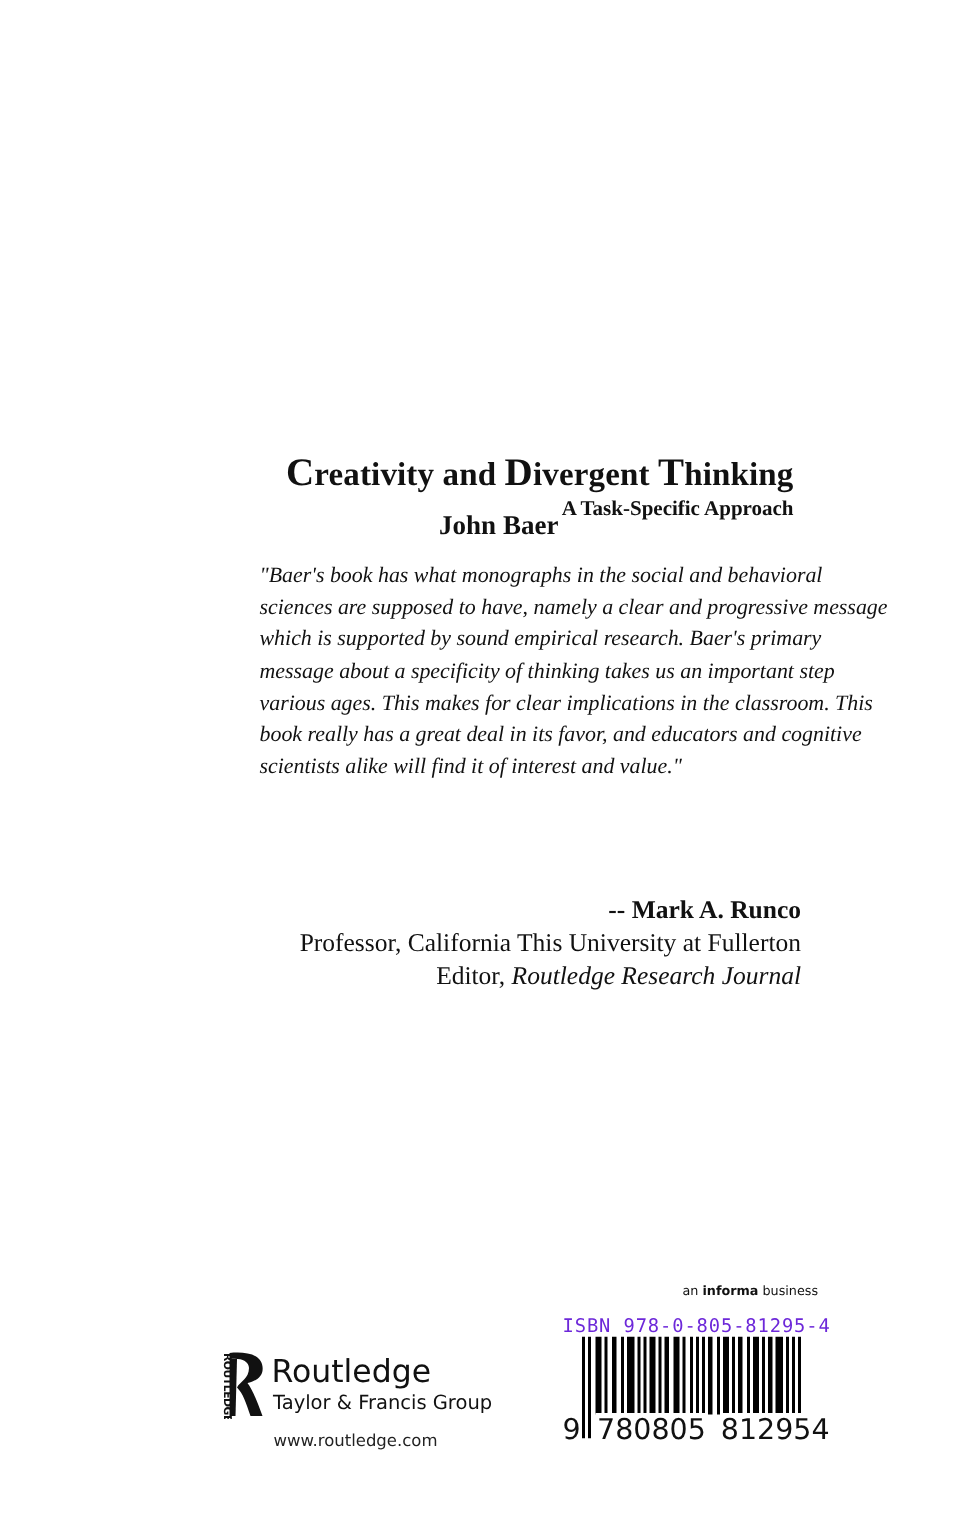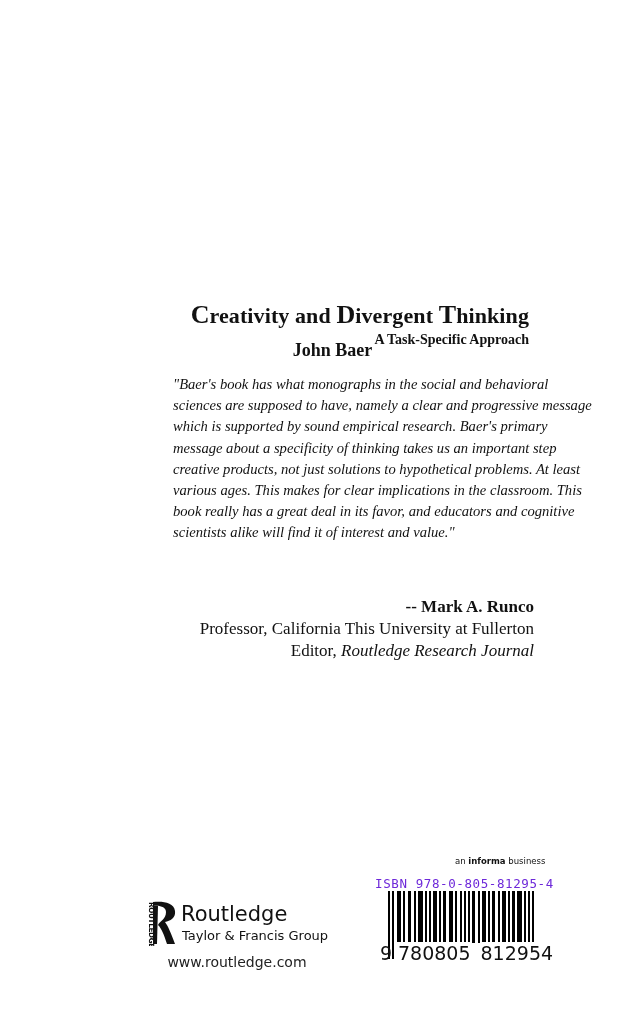--- a/index.html
+++ b/index.html
@@ -117,21 +117,21 @@
       color: #111;
       white-space: nowrap;
     }
     .logo-url {
       position: absolute;
       left: 17px;
       top: 54px;
       width: 160px;
       text-align: center;
       font-family: "DejaVu Sans", "Liberation Sans", sans-serif;
-      font-size: 14px;
+      font-size: 11px;
       color: #222;
       white-space: nowrap;
     }
     .informa {
       position: absolute;
       left: 455px;
       top: 856px;
       font-family: "DejaVu Sans", "Liberation Sans", sans-serif;
       font-size: 8.5px;
       color: #111;
@@ -158,21 +158,20 @@
     .barcode-digits {
       position: absolute;
       left: 375px;
       top: 942px;
       font-family: "DejaVu Sans", "Liberation Sans", sans-serif;
       font-size: 19px;
       line-height: 22px;
       color: #111;
       white-space: nowrap;
       background: transparent;
-      text-align: center;
     }
     .barcode-digits .d-first {
       display: inline-block;
       width: 22px;
     }
     .barcode-digits .grp {
       background: #fff;
       padding: 0 1px;
     }
   </style>
@@ -186,21 +185,20 @@
   <div class="subtitle">A Task-Specific Approach</div>
 </div>
 
 <div class="author">John Baer</div>
 
 <div class="quote">
   <span class="line">"Baer's book has what monographs in the social and behavioral</span>
   <span class="line">sciences are supposed to have, namely a clear and progressive message</span>
   <span class="line">which is supported by sound empirical research. Baer's primary</span>
   <span class="line">message about a specificity of thinking takes us an important step</span>
-  <span class="line">creative products, not just solutions to hypothetical problems. At least</span>
   <span class="line">various ages. This makes for clear implications in the classroom. This</span>
   <span class="line">book really has a great deal in its favor, and educators and cognitive</span>
   <span class="line last">scientists alike will find it of interest and value."</span>
 </div>
 
 <div class="attribution">
   <div class="name">-- Mark A. Runco</div>
   <div>Professor, California This University at Fullerton</div>
   <div><span>Editor, </span><span class="journal">Routledge Research Journal</span></div>
 </div>

